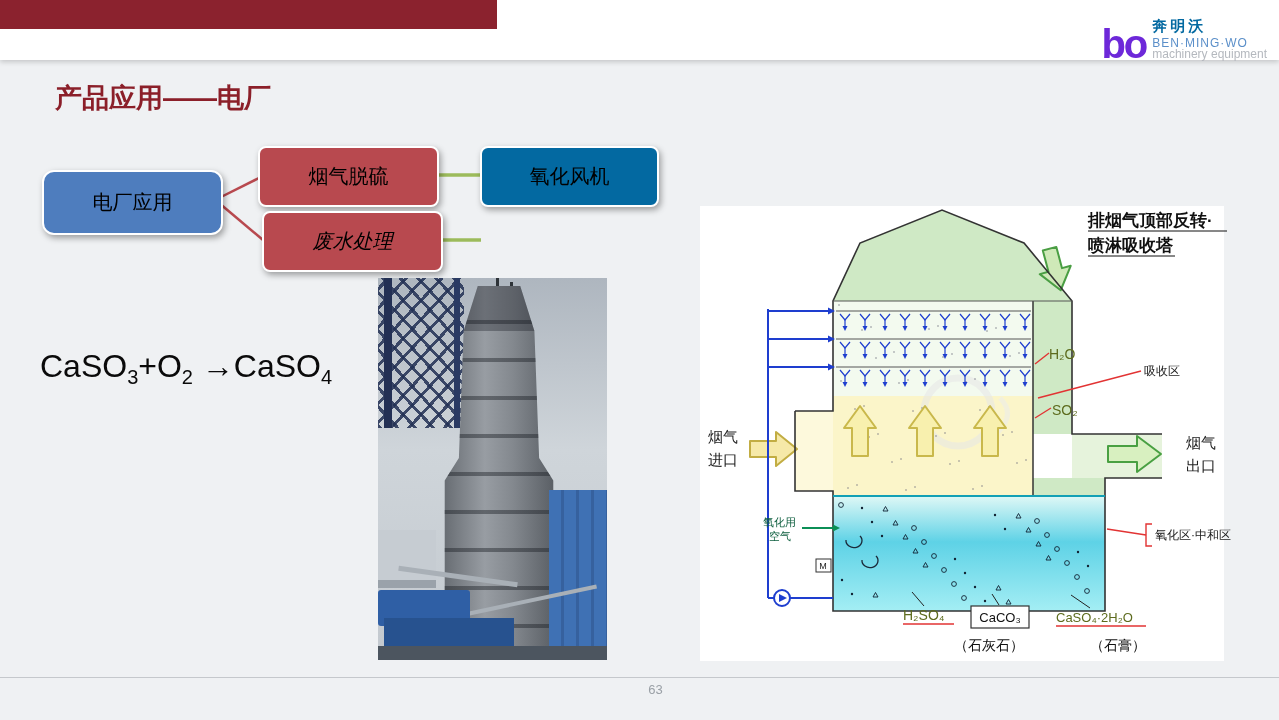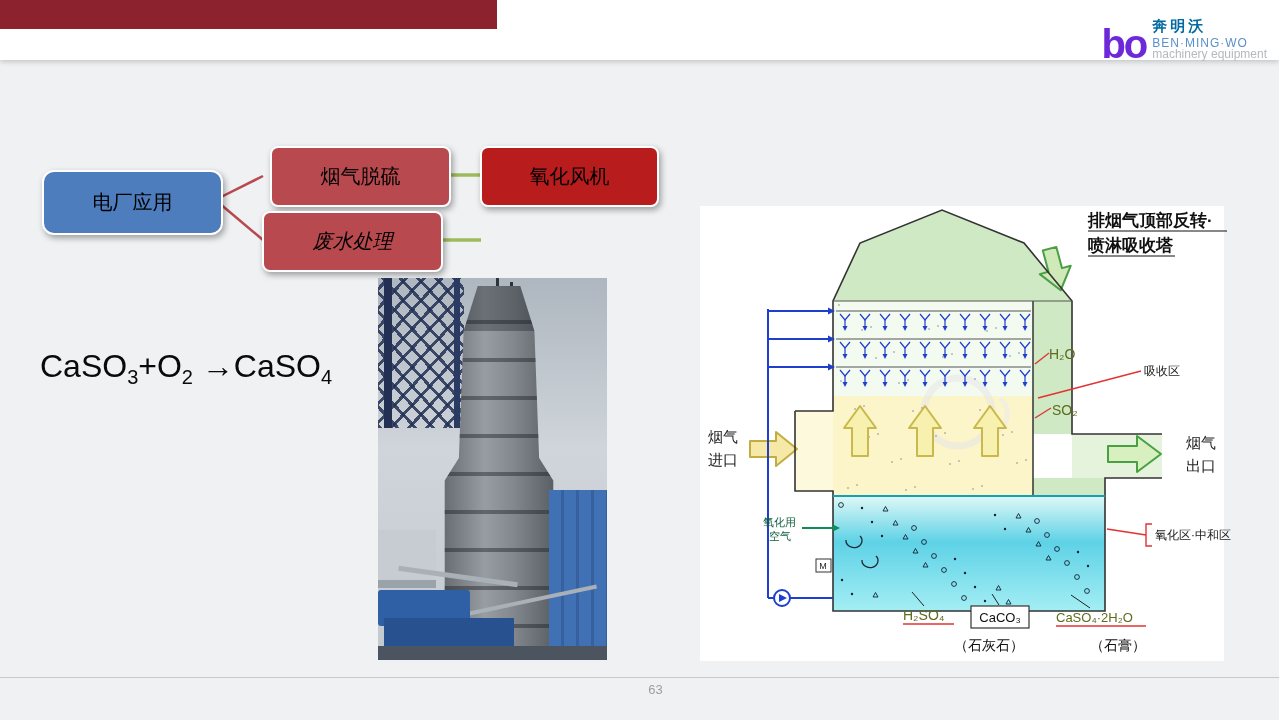--- a/index.html
+++ b/index.html
@@ -18,21 +18,21 @@
 
   
   .title{position:absolute;left:55px;top:80px;margin:0;font-size:27px;font-weight:bold;color:#8b1f29;}
 
   
   .connectors{position:absolute;left:0;top:0;width:700px;height:320px;pointer-events:none;}
   .box{position:absolute;display:flex;align-items:center;justify-content:center;
        font-size:20px;color:#000;border:2px solid #fff;border-radius:8px;
        box-shadow:2px 3px 6px rgba(0,0,0,.35);}
   .box.root{left:42px;top:170px;width:177px;height:61px;border-radius:12px;}
-  .box.m1{left:270px;top:146px;width:177px;height:57px;}
+  .box.m1{left:258px;top:146px;width:177px;height:57px;}
   .box.m2{left:262px;top:211px;width:177px;height:57px;font-style:italic;}
   .box.l1{left:480px;top:146px;width:175px;height:57px;}
   .box.l2{left:480px;top:211px;width:175px;height:57px;}
 
   
   .equations{position:absolute;left:40px;top:344px;font-size:32px;color:#0a0a0a;}
   .equation{line-height:45px;white-space:pre;}
   .equation sub{font-size:20px;}
 
   
@@ -84,32 +84,33 @@
     <div class="logo">
       <span class="logo-mark">bo</span>
       <div class="logo-text">
         <div class="logo-cn">奔明沃</div>
         <div class="logo-en">BEN·MING·WO</div>
         <div class="logo-tag">machinery equipment</div>
       </div>
     </div>
   </header>
 
+  <h1 class="title">产品应用——电厂</h1>
 
   <svg class="connectors">
     <line x1="219" y1="198" x2="263" y2="176" stroke="#b8494f" stroke-width="2.5"></line>
     <line x1="219" y1="203" x2="263" y2="240" stroke="#b8494f" stroke-width="2.5"></line>
     <line x1="439" y1="175" x2="481" y2="175" stroke="#9cbb5b" stroke-width="3.5"></line>
     <line x1="439" y1="240" x2="481" y2="240" stroke="#9cbb5b" stroke-width="3.5"></line>
   </svg>
 
   <div class="box root" style="background: rgb(78, 125, 190);">电厂应用</div>
   <div class="box m1" style="background: rgb(184, 73, 79);">烟气脱硫</div>
   <div class="box m2" style="background: rgb(184, 73, 79);">废水处理</div>
-  <div class="box l1" style="background: #b91c1c;">氧化风机</div>
+  <div class="box l1" style="background: #0369a1;">氧化风机</div>
 
   <div class="equations">
       <div class="equation"><span>CaSO</span><sub>3</sub><span>+O</span><sub>2</sub><span> →CaSO</span><sub>4</sub></div>
     </div>
 
   <div class="photo">
     <div class="ph-lattice"></div>
     <div class="ph-mast m1"></div>
     <div class="ph-mast m2"></div>
     <div class="ph-tower"></div>

